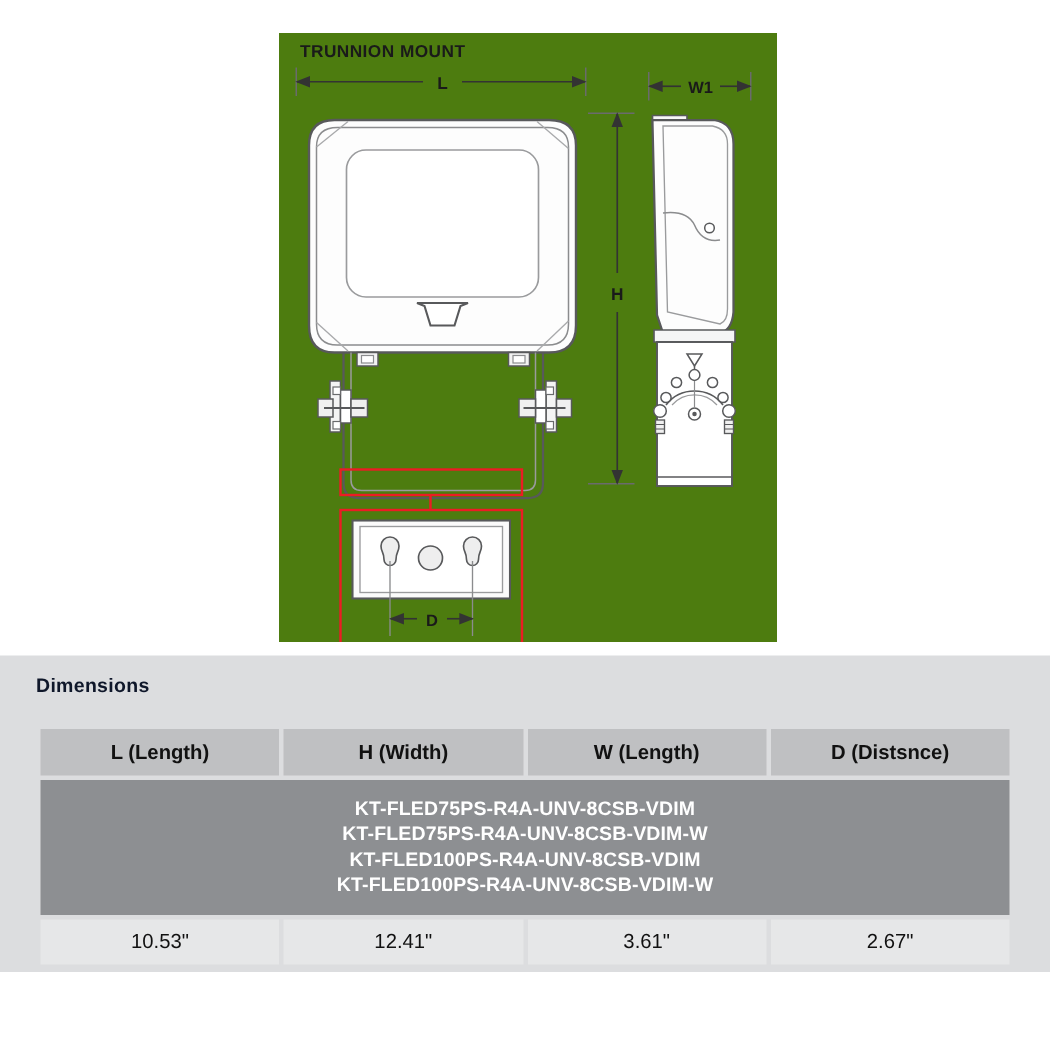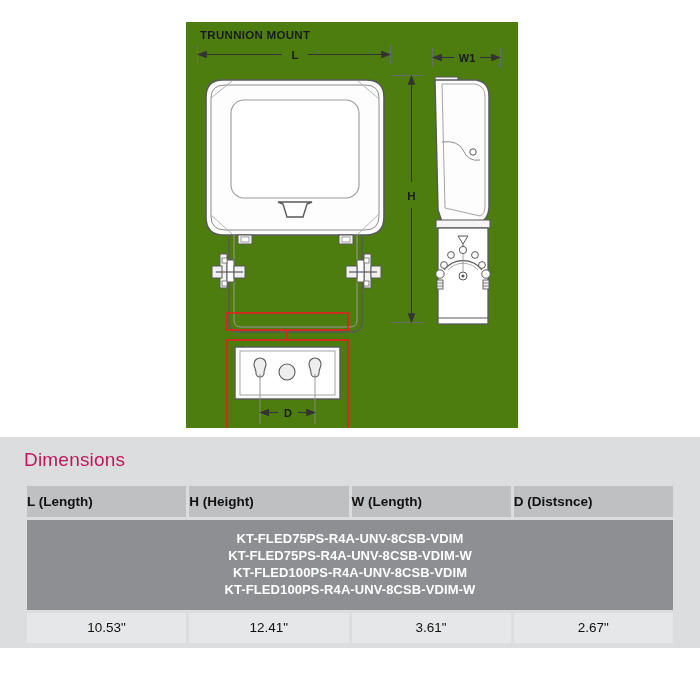--- a/index.html
+++ b/index.html
@@ -47,41 +47,41 @@
     left: 0;
     top: 437px;
     width: 700px;
     height: 211px;
     background: #dcdddf;
   }
   #dimensions-title {
     position: absolute;
     left: 24px;
     top: 12px;
-    font-size: 19px;
-    font-weight: normal;
-    color: #be185d;
+    font-size: 13px;
+    font-weight: bold;
+    color: #0f172a;
     letter-spacing: 0.2px;
   }
   #dim-table {
     position: absolute;
     left: 24px;
     top: 46px;
     width: 652px;
     border-collapse: separate;
     border-spacing: 3px 3px;
     table-layout: fixed;
   }
   #dim-table th {
     background: #bfc0c2;
     color: #111111;
     font-size: 13.5px;
     font-weight: bold;
     height: 31px;
-    text-align: left;
+    text-align: center;
     padding: 0;
     border: 0;
   }
   .model-cell {
     background: #8d8f92;
     color: #ffffff;
     font-size: 13px;
     font-weight: bold;
     text-align: center;
     padding: 10px 0 11px 0;
@@ -268,21 +268,21 @@
   </svg>
 </div>
 
 <div id="dimensions-section">
   <div id="dimensions-title">Dimensions</div>
 
   <table id="dim-table">
     <thead>
       <tr>
         <th>L (Length)</th>
-        <th>H (Height)</th>
+        <th>H (Width)</th>
         <th>W (Length)</th>
         <th>D (Distsnce)</th>
       </tr>
     </thead>
     <tbody>
       <tr>
         <td class="model-cell" colspan="4">
           <span class="model-line">KT-FLED75PS-R4A-UNV-8CSB-VDIM</span>
           <span class="model-line">KT-FLED75PS-R4A-UNV-8CSB-VDIM-W</span>
           <span class="model-line">KT-FLED100PS-R4A-UNV-8CSB-VDIM</span>

